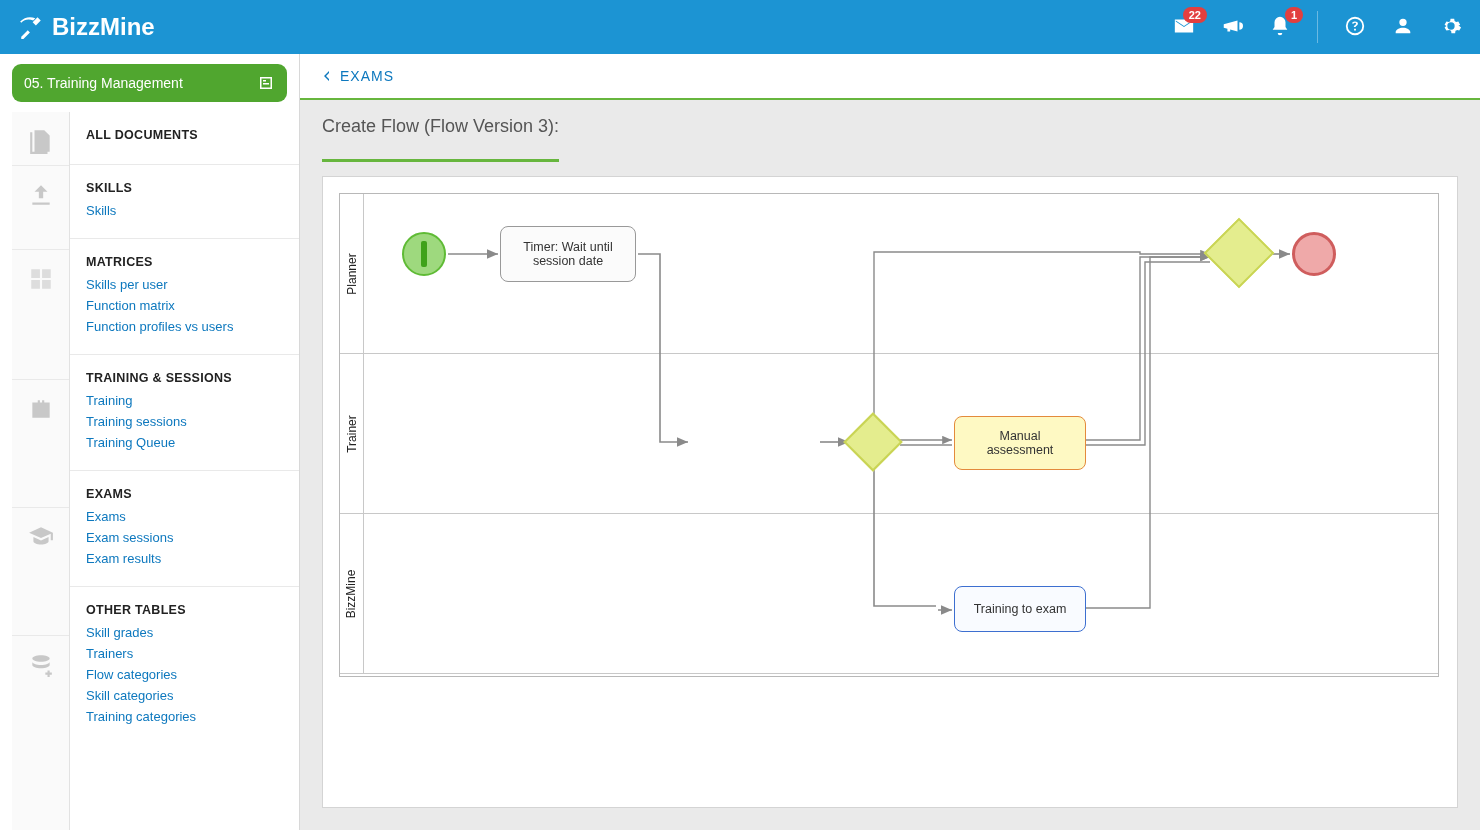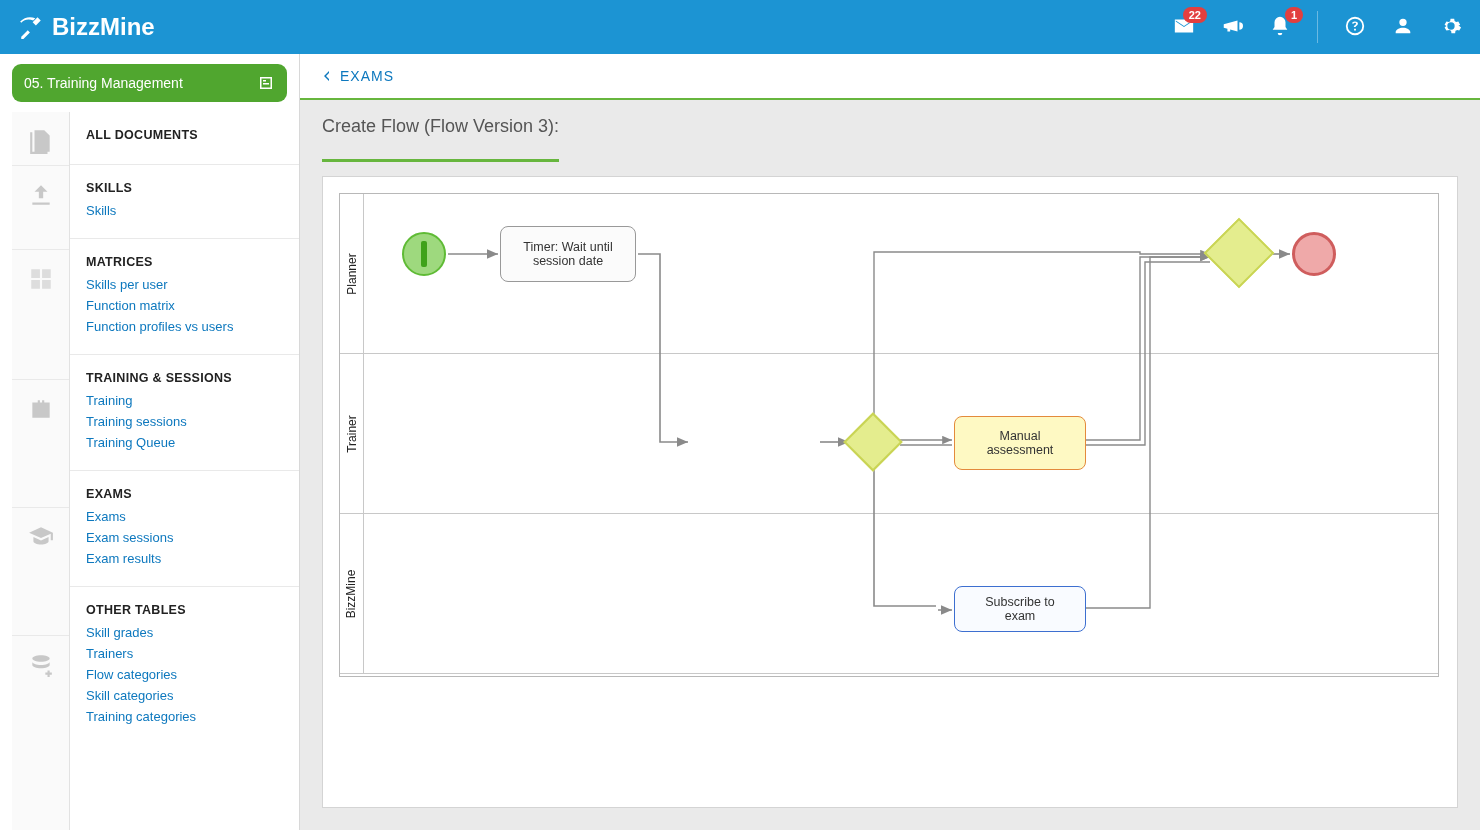--- a/index.html
+++ b/index.html
@@ -265,21 +265,21 @@
 
           <div class="node" style="left:512px;top:227px">
               <div class="gateway"></div>
             </div>
 
           <div class="node task manual" style="left:614px;top:222px;width:132px;height:54px">
             <span>Manual assessment</span>
           </div>
 
           <div class="node task subscribe" style="left:614px;top:392px;width:132px;height:46px">
-            <span>Subscribe to exam</span>
+            <span>Training to exam</span>
           </div>
 
           <div class="node" style="left:874px;top:34px">
               <div class="gateway gateway-lg"></div>
             </div>
 
           <div class="node" style="left:952px;top:38px">
               <div class="end-event"></div>
             </div>
         </div>

